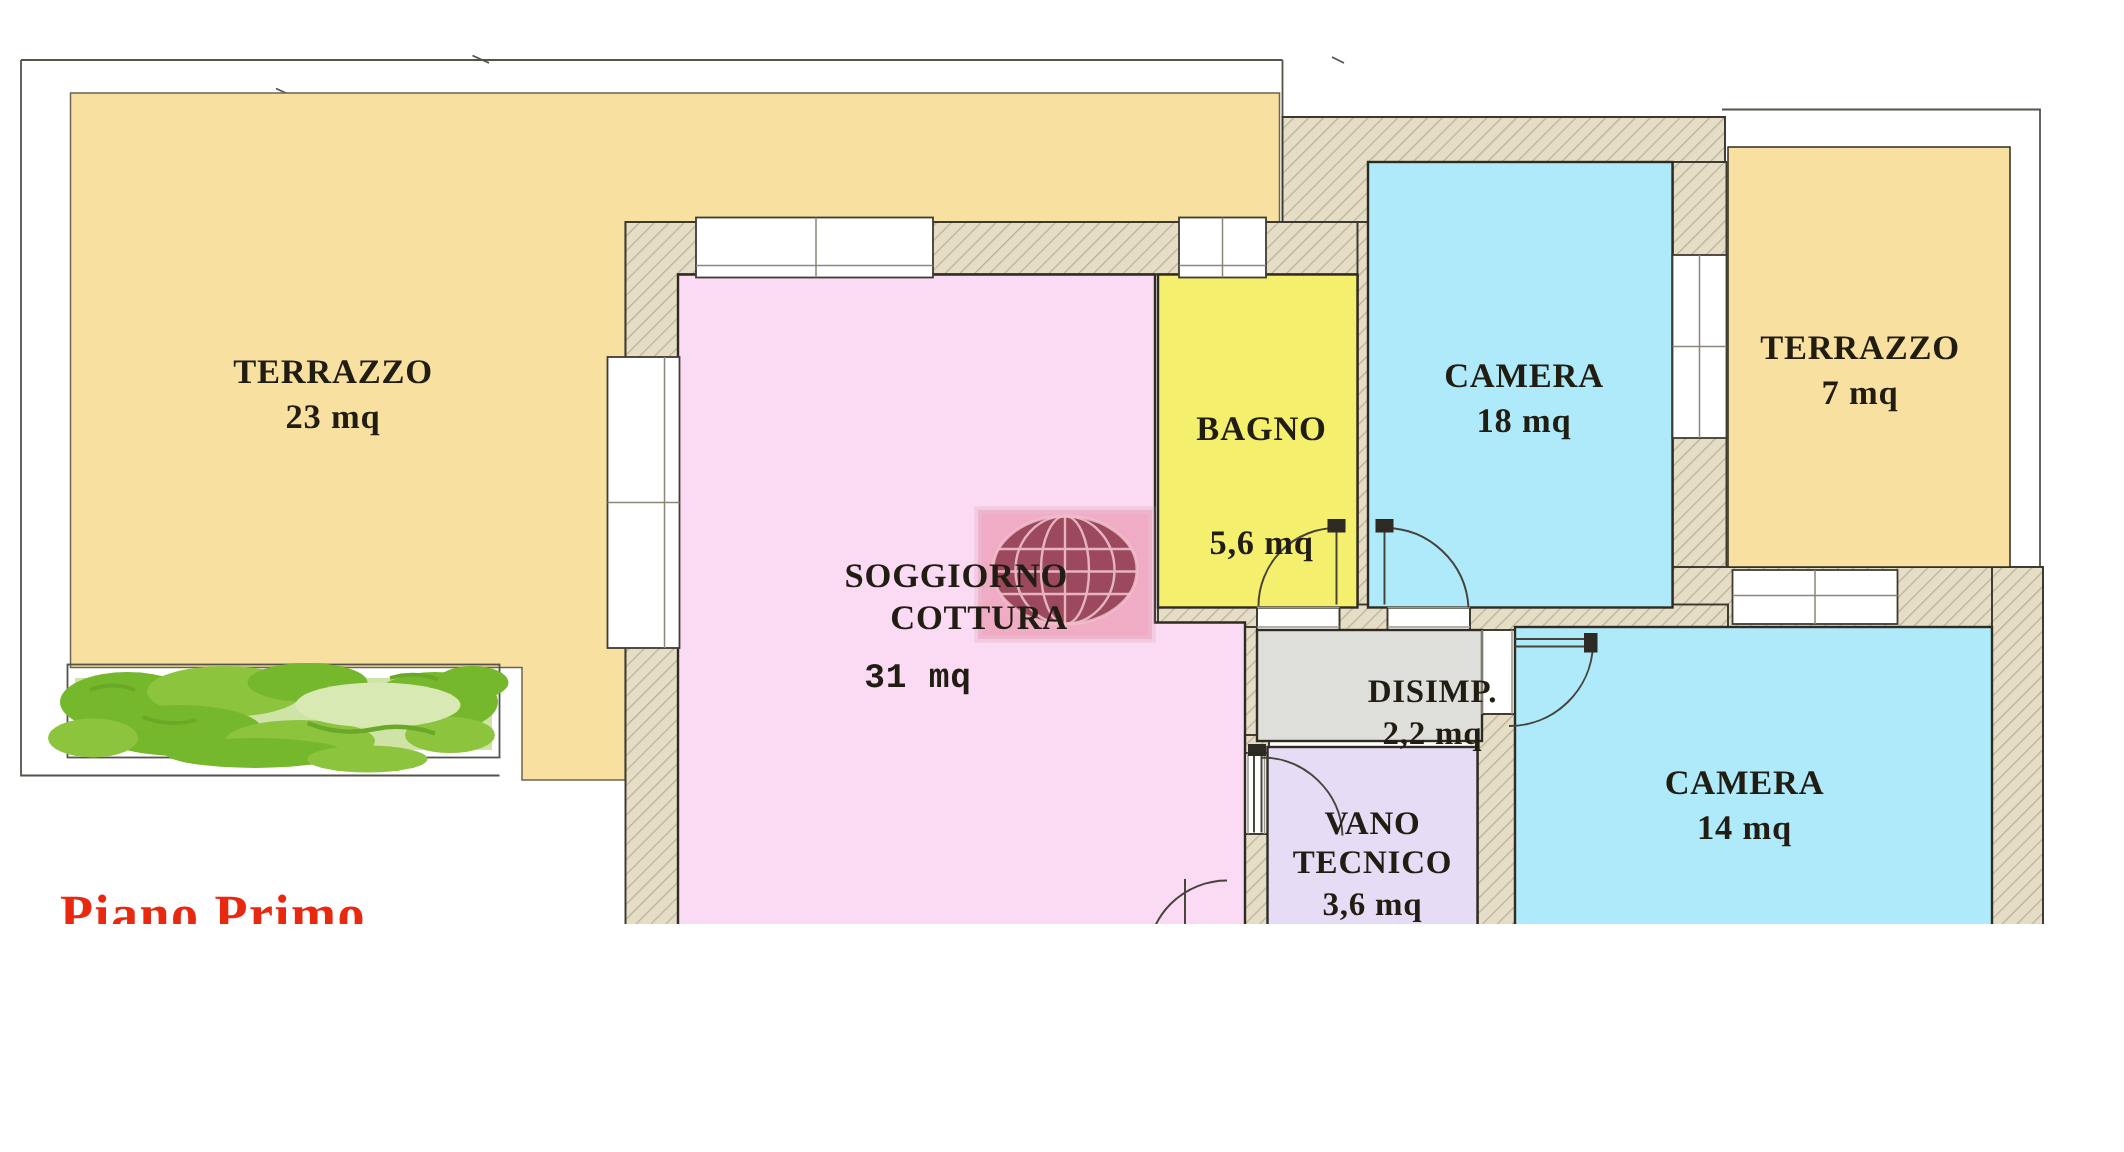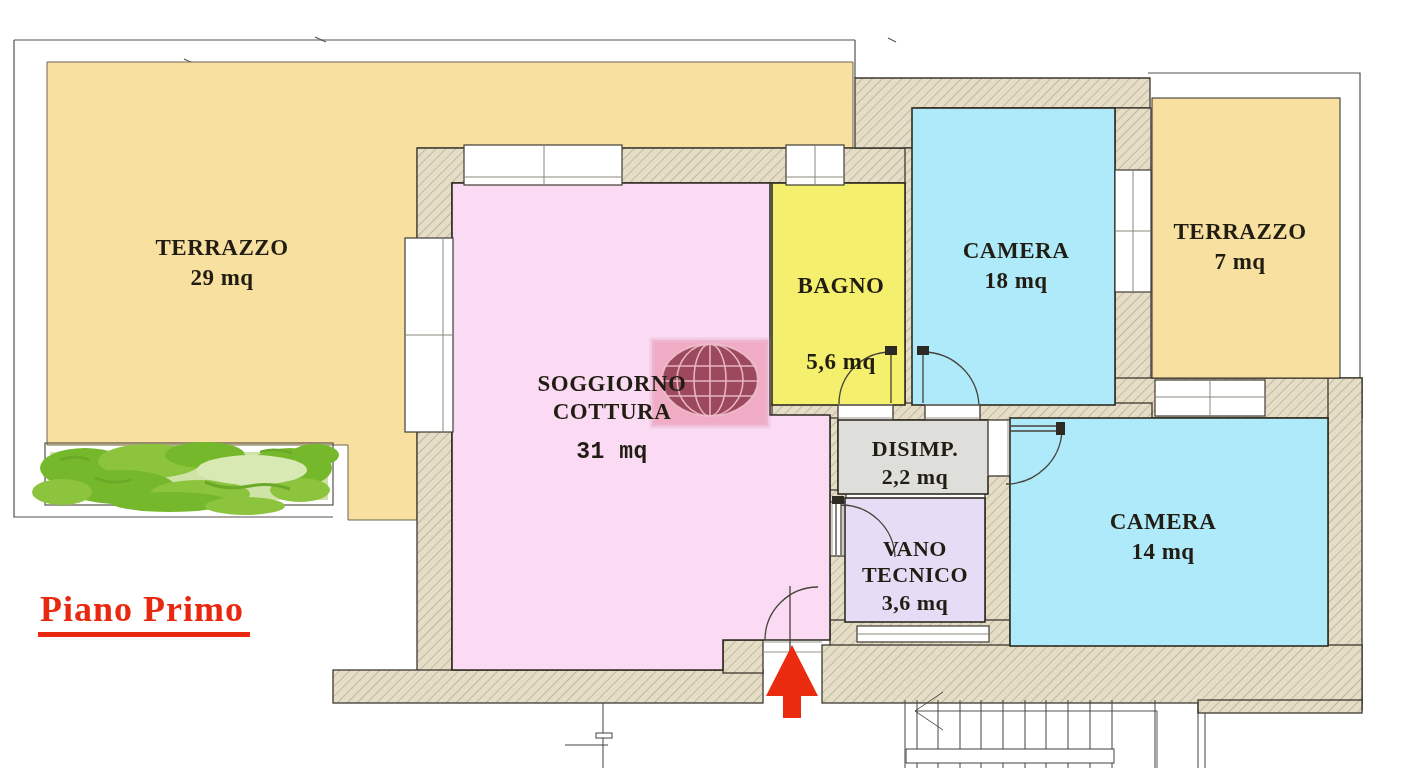--- a/index.html
+++ b/index.html
@@ -1,16 +1,16 @@
 <!DOCTYPE html>
 <html><head>
 <meta charset="utf-8">
 <style>
   html,body{margin:0;padding:0;background:#ffffff;}
-  #canvas{position:relative;width:1416px;height:768px;background:#ffffff;overflow:hidden;
+  #canvas{position:relative;width:1416px;height:616px;background:#ffffff;overflow:hidden;
           font-family:"Liberation Serif",serif;}
   #plan-svg{position:absolute;left:0;top:0;}
   .room-label{position:absolute;display:flex;flex-direction:column;align-items:center;
               text-align:center;font-weight:bold;color:#211d12;font-size:23px;line-height:28px;
               letter-spacing:.5px;pointer-events:none;}
   .room-label .area{margin-top:2px;}
   .room-label.gap-lg .area{margin-top:12px;font-family:Liberation Mono, monospace;}
   .room-label.sm{font-size:22px;line-height:26px;}
   #floor-title{position:absolute;left:38px;top:588px;font-size:36px;font-weight:bold;
                color:#e8290f;border-bottom:5px solid #e8290f;padding:0 6px 2px 2px;
@@ -153,44 +153,44 @@
       <ellipse cx="710" cy="380" rx="16" ry="36"></ellipse>
       <ellipse cx="710" cy="380" rx="33" ry="36"></ellipse>
       <path d="M710,344 V416"></path>
     </g>
     <ellipse cx="710" cy="380" rx="48" ry="36" fill="none" stroke="#f0bfcc" stroke-width="2" opacity="0.85"></ellipse>
   </g>
 </svg>
 
 <div class="room-label" style="left:122px;top:234px;width:200px;">
   <span>TERRAZZO</span>
-  <span class="area">29 mq</span>
-</div>
-
-<div class="room-label gap-lg" style="left:512px;top:370px;width:200px;">
+  <span class="area">23 mq</span>
+</div>
+
+<div class="room-label gap-lg" style="left:512px;top:370px;width:200px;text-align:right;">
   <span>SOGGIORNO COTTURA</span>
   <span class="area">31 mq</span>
 </div>
 
 <div class="room-label" style="left:766px;top:272px;width:150px;gap:46px;">
   <span>BAGNO</span>
   <span class="area">5,6 mq</span>
 </div>
 
 <div class="room-label" style="left:941px;top:237px;width:150px;">
   <span>CAMERA</span>
   <span class="area">18 mq</span>
 </div>
 
 <div class="room-label" style="left:1165px;top:218px;width:150px;">
   <span>TERRAZZO</span>
   <span class="area">7 mq</span>
 </div>
 
-<div class="room-label sm" style="left:840px;top:436px;width:150px;">
+<div class="room-label sm" style="left:840px;top:448px;width:150px;padding-left:40px;">
   <span>DISIMP.</span>
   <span class="area">2,2 mq</span>
 </div>
 
 <div class="room-label sm" style="left:840px;top:536px;width:150px;">
   <span>VANO TECNICO</span>
   <span class="area">3,6 mq</span>
 </div>
 
 <div class="room-label" style="left:1088px;top:508px;width:150px;">

